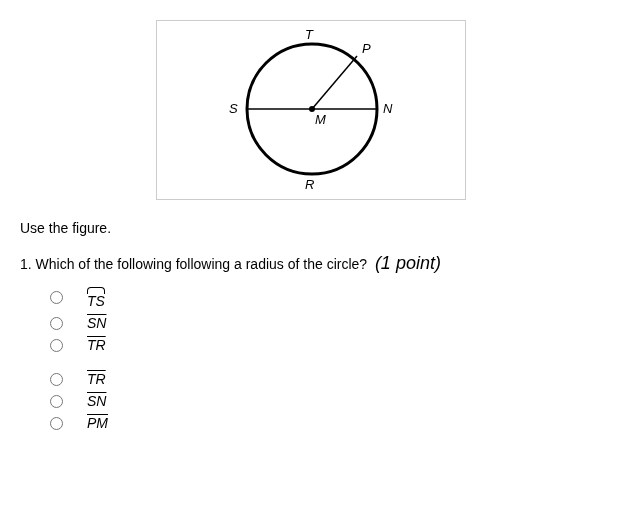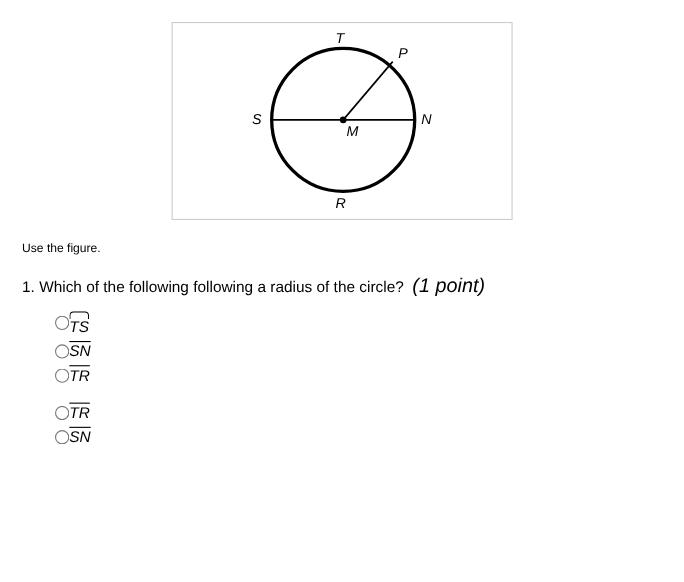--- a/index.html
+++ b/index.html
@@ -19,21 +19,21 @@
       position: relative;
       background: #fff;
     }
 
     .circle-svg {
       display: block;
     }
 
     .use-figure {
       margin-bottom: 14px;
-      font-size: 11px;
+      font-size: 14px;
     }
 
     .question {
       margin-bottom: 18px;
     }
 
     .question-title {
       margin-bottom: 8px;
       font-size: 14px;
       line-height: 1.5;
@@ -46,21 +46,21 @@
 
     .options {
       list-style: none;
       padding-left: 30px;
     }
 
     .option {
       display: flex;
       align-items: center;
       margin-bottom: 6px;
-      gap: 0;
+      gap: 24px;
     }
 
     .option input[type="radio"] {
       margin: 0;
       cursor: pointer;
     }
 
     .overline {
       text-decoration: overline;
       font-style: italic;
@@ -153,15 +153,21 @@
         <label for="q2a">
           <span class="overline">TR</span>
         </label>
       </li>
       <li class="option">
         <input type="radio" name="q2" id="q2b" style="">
         <label for="q2b">
           <span class="overline">SN</span>
         </label>
       </li>
+      <li class="option">
+        <input type="radio" name="q2" id="q2c" style="">
+        <label for="q2c">
+          <span class="overline">PM</span>
+        </label>
+      </li>
     </ul>
   </div>
 </div>
 
 </body></html>

